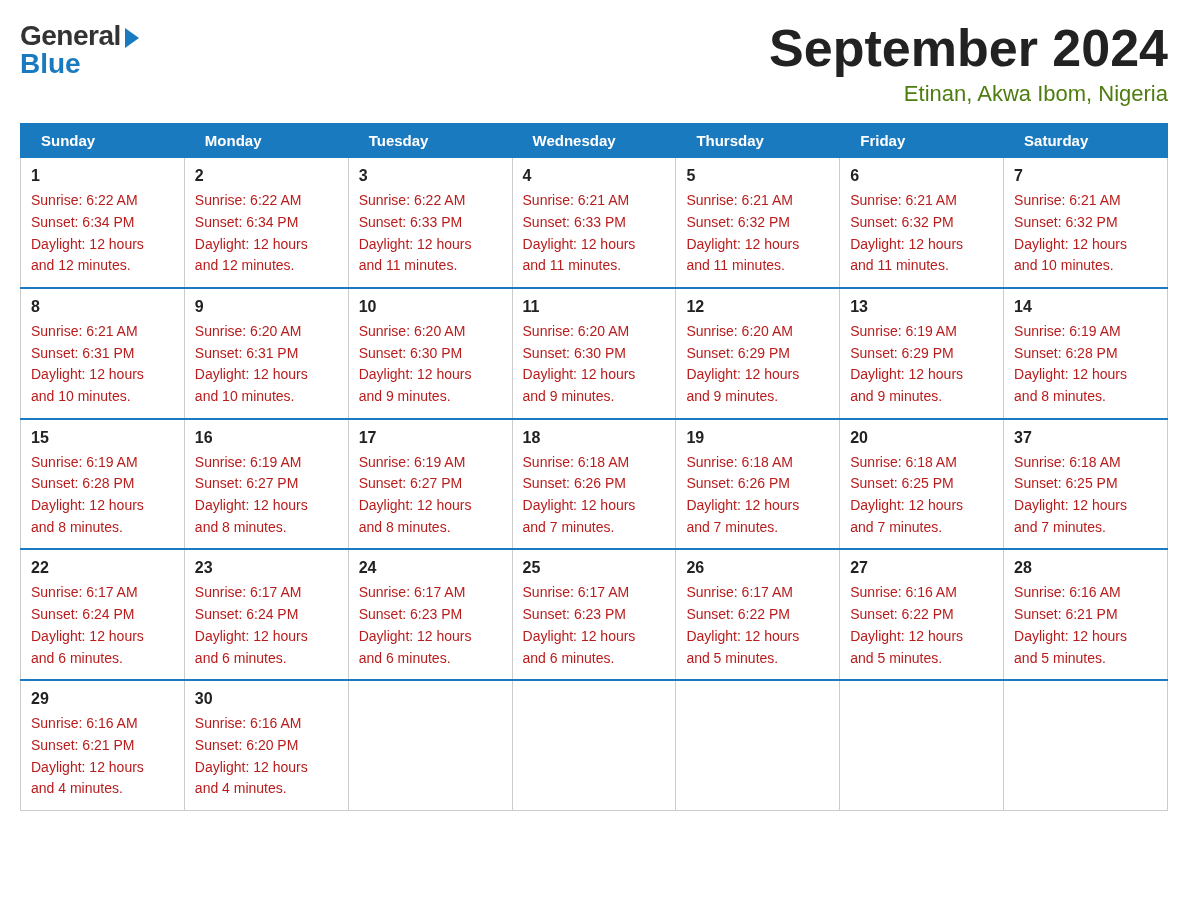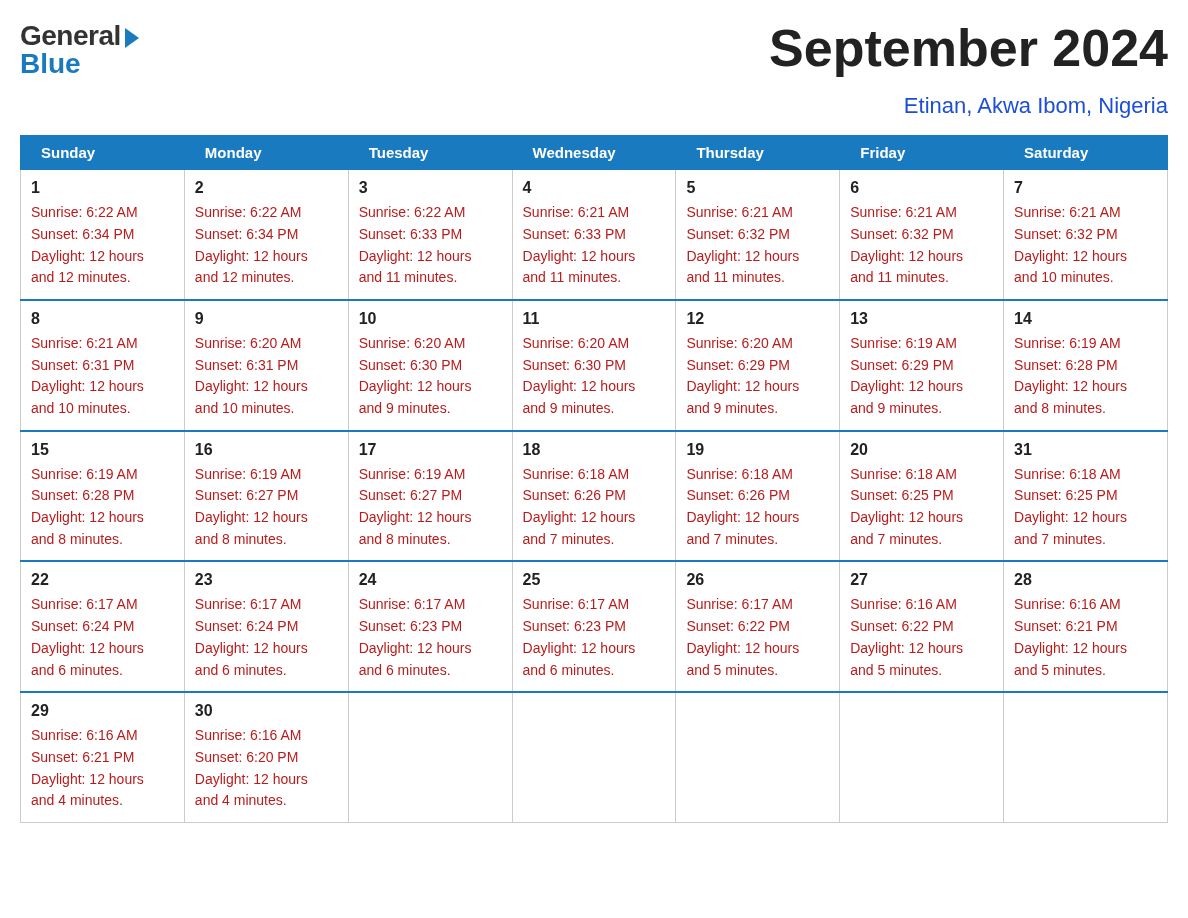--- a/index.html
+++ b/index.html
@@ -51,22 +51,22 @@
       text-align: right;
     }
     .calendar-title {
       font-size: 52px;
       font-weight: bold;
       color: #222;
       line-height: 1.1;
     }
     .calendar-subtitle {
       font-size: 22px;
-      color: #1d4ed8;
-      margin-top: 16px;
+      color: #4d7c0f;
+      margin-top: 4px;
     }
     table {
       width: 100%;
       border-collapse: collapse;
       table-layout: fixed;
     }
     thead tr th {
       background-color: #1a7abf;
       color: #fff;
       font-size: 15px;
@@ -215,21 +215,21 @@
         </td>
         <td>
           <span class="day-num">19</span>
           <div class="day-info">Sunrise: 6:18 AM<br>Sunset: 6:26 PM<br>Daylight: 12 hours<br>and 7 minutes.</div>
         </td>
         <td>
           <span class="day-num">20</span>
           <div class="day-info">Sunrise: 6:18 AM<br>Sunset: 6:25 PM<br>Daylight: 12 hours<br>and 7 minutes.</div>
         </td>
         <td>
-          <span class="day-num">31</span>
+          <span class="day-num">37</span>
           <div class="day-info">Sunrise: 6:18 AM<br>Sunset: 6:25 PM<br>Daylight: 12 hours<br>and 7 minutes.</div>
         </td>
       </tr>
       <tr>
         <td>
           <span class="day-num">22</span>
           <div class="day-info">Sunrise: 6:17 AM<br>Sunset: 6:24 PM<br>Daylight: 12 hours<br>and 6 minutes.</div>
         </td>
         <td>
           <span class="day-num">23</span>

